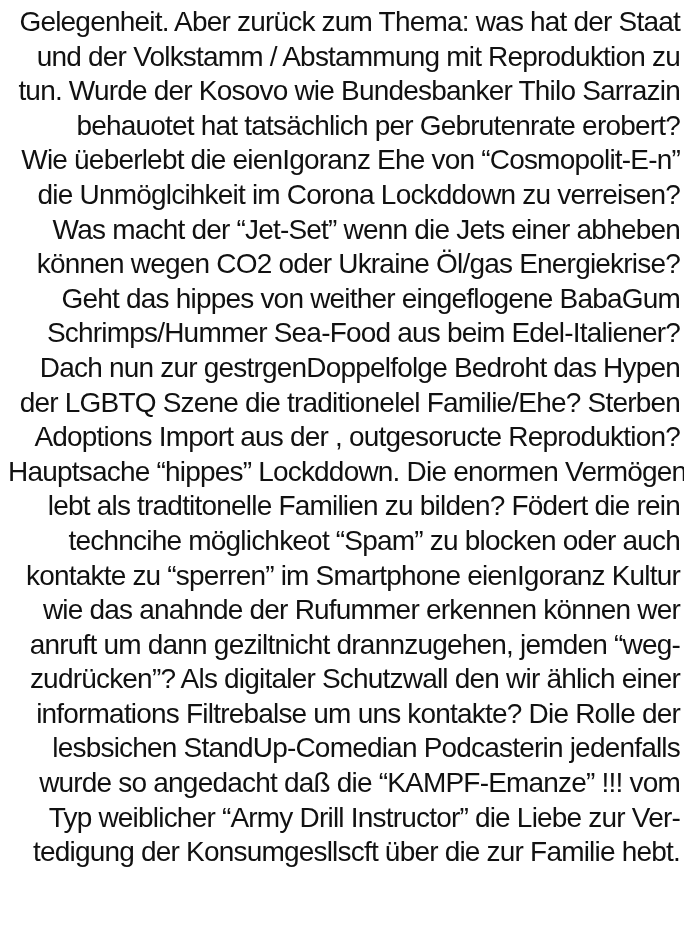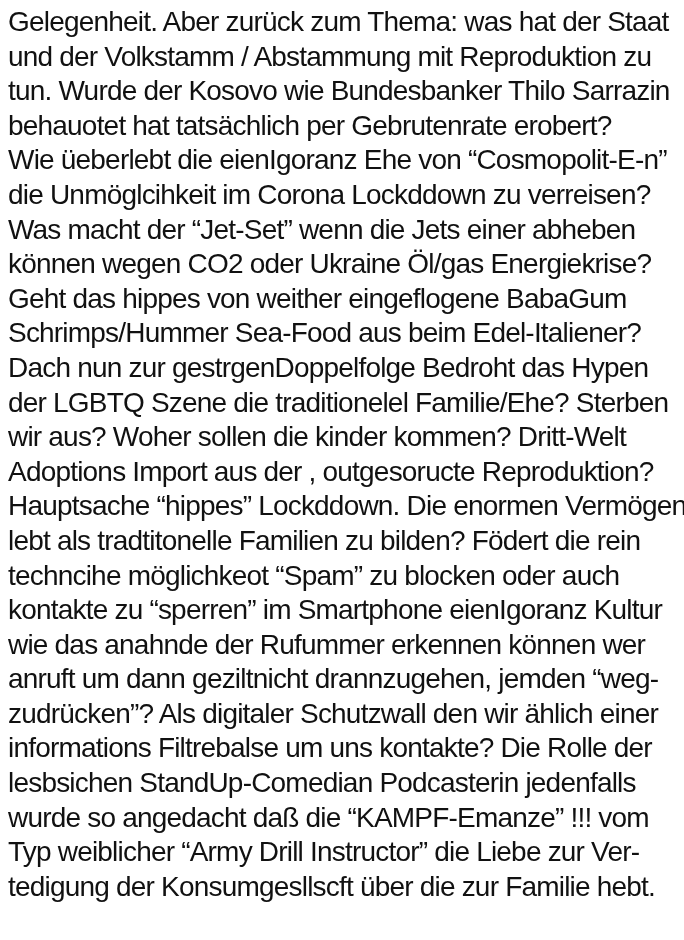--- a/index.html
+++ b/index.html
@@ -7,20 +7,21 @@
     padding: 0;
     background: #ffffff;
   }
   .page {
     width: 684px;
     height: 940px;
     background: #ffffff;
     overflow: hidden;
     box-sizing: border-box;
     padding: 5px 4px 16px 8px;
+    text-align: right;
   }
   .text-block {
     font-family: "Liberation Sans", sans-serif;
     font-size: 28px;
     line-height: 34.6px;
     letter-spacing: -0.8px;
     color: #111111;
     font-weight: 400;
   }
   .text-line {
@@ -38,21 +39,20 @@
       <div class="text-line">tun. Wurde der Kosovo wie Bundesbanker Thilo Sarrazin</div>
       <div class="text-line">behauotet hat tatsächlich per Gebrutenrate erobert?</div>
       <div class="text-line">Wie üeberlebt die eienIgoranz Ehe von “Cosmopolit-E-n”</div>
       <div class="text-line">die Unmöglcihkeit im Corona Lockddown zu verreisen?</div>
       <div class="text-line">Was macht der “Jet-Set” wenn die Jets einer abheben</div>
       <div class="text-line">können wegen CO2 oder Ukraine Öl/gas Energiekrise?</div>
       <div class="text-line">Geht das hippes von weither eingeflogene BabaGum</div>
       <div class="text-line">Schrimps/Hummer Sea-Food aus beim Edel-Italiener?</div>
       <div class="text-line">Dach nun zur gestrgenDoppelfolge Bedroht das Hypen</div>
       <div class="text-line">der LGBTQ Szene die traditionelel Familie/Ehe? Sterben</div>
-      <div class="text-line">wir aus? Woher sollen die kinder kommen? Dritt-Welt</div>
       <div class="text-line">Adoptions Import aus der , outgesoructe Reproduktion?</div>
       <div class="text-line">Hauptsache “hippes” Lockddown. Die enormen Vermögen</div>
       <div class="text-line">lebt als tradtitonelle Familien zu bilden? Födert die rein</div>
       <div class="text-line">techncihe möglichkeot “Spam” zu blocken oder auch</div>
       <div class="text-line">kontakte zu “sperren” im Smartphone eienIgoranz Kultur</div>
       <div class="text-line">wie das anahnde der Rufummer erkennen können wer</div>
       <div class="text-line">anruft um dann geziltnicht drannzugehen, jemden “weg-</div>
       <div class="text-line">zudrücken”? Als digitaler Schutzwall den wir ählich einer</div>
       <div class="text-line">informations Filtrebalse um uns kontakte? Die Rolle der</div>
       <div class="text-line">lesbsichen StandUp-Comedian Podcasterin jedenfalls</div>

